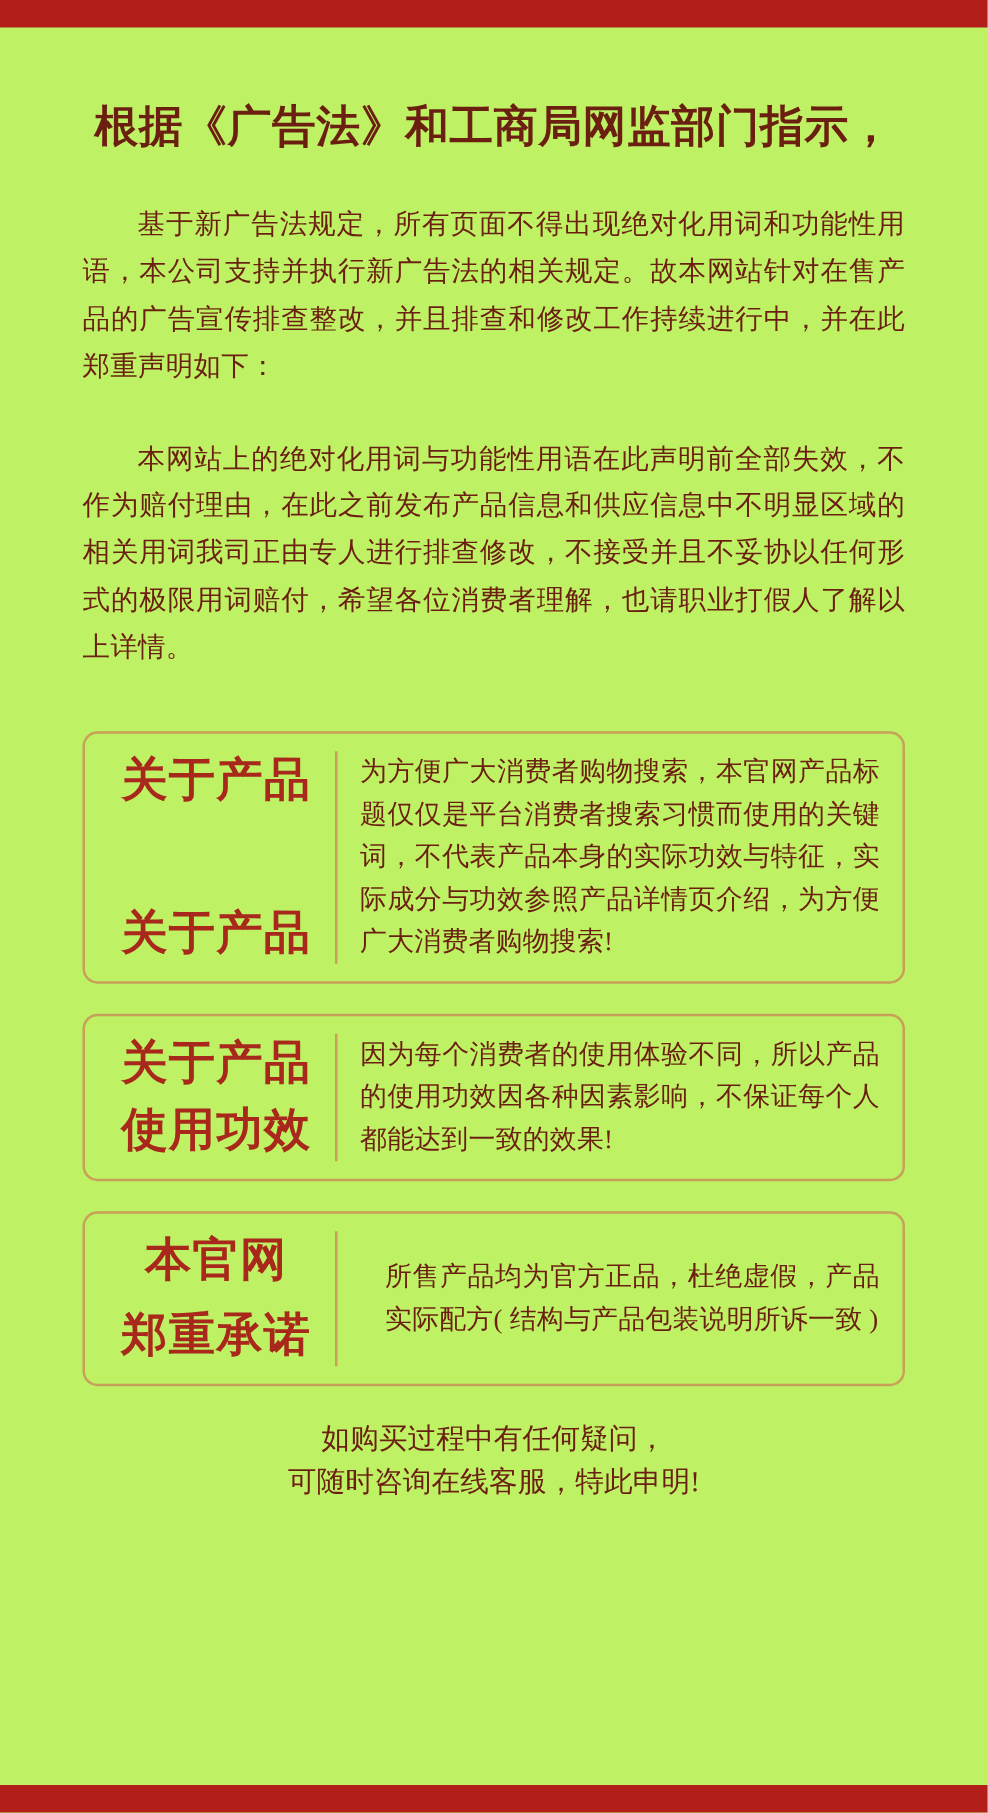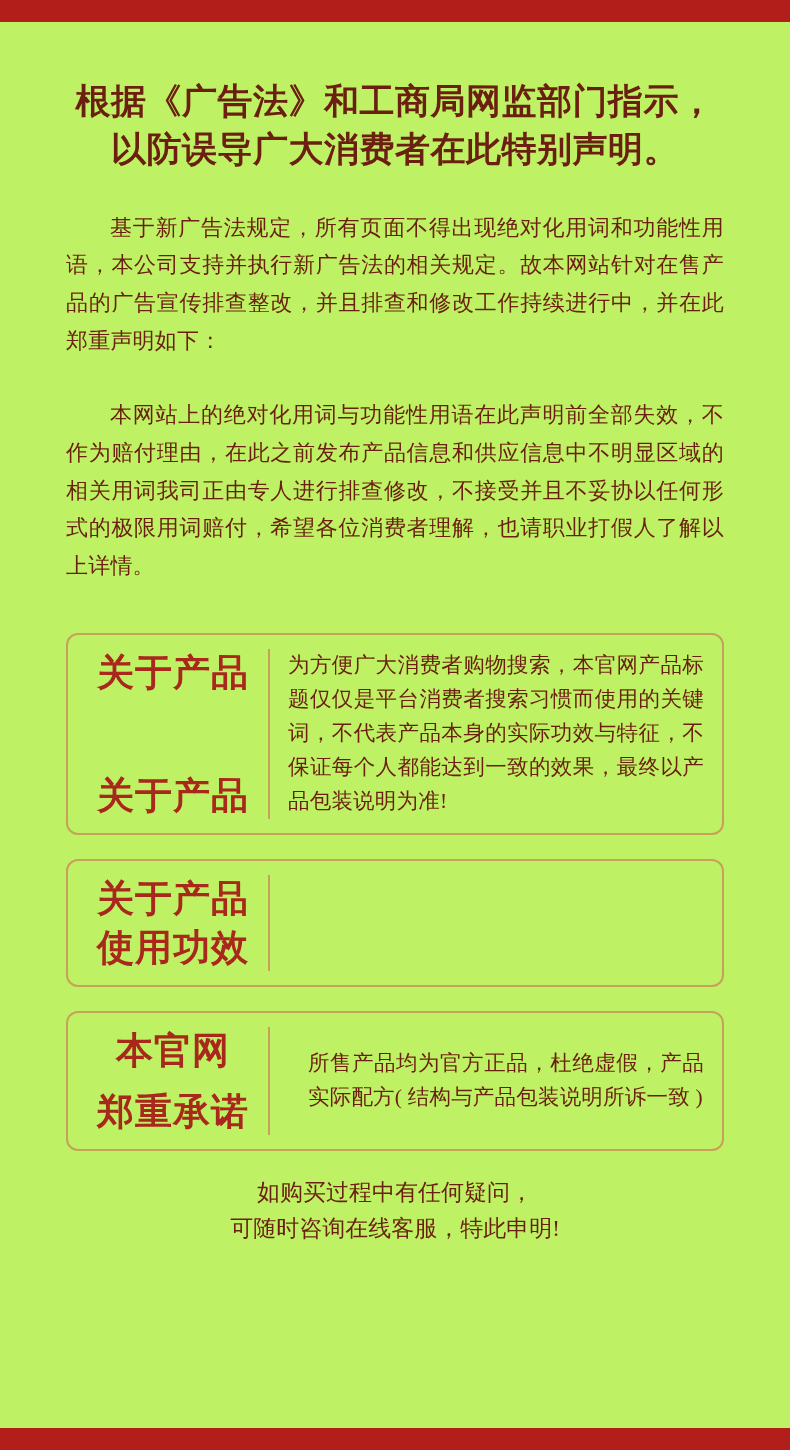--- a/index.html
+++ b/index.html
@@ -129,42 +129,42 @@
 <body>
 
 <div class="page">
 
   <div class="bar-top"></div>
 
   <div class="content">
 
     <div class="headline">
       <span class="l1">根据《广告法》和工商局网监部门指示，</span>
-      <span class="l2">以防误导广大消费者在此特别声明。</span>
     </div>
 
     <p class="para first">基于新广告法规定，所有页面不得出现绝对化用词和功能性用语，本公司支持并执行新广告法的相关规定。故本网站针对在售产品的广告宣传排查整改，并且排查和修改工作持续进行中，并在此郑重声明如下：</p>
 
     <p class="para second">本网站上的绝对化用词与功能性用语在此声明前全部失效，不作为赔付理由，在此之前发布产品信息和供应信息中不明显区域的相关用词我司正由专人进行排查修改，不接受并且不妥协以任何形式的极限用词赔付，希望各位消费者理解，也请职业打假人了解以上详情。</p>
 
     <div class="cards">
 
       <div class="card c1">
         <div class="card-title">
           <span>关于产品</span>
           <span>关于产品</span>
         </div>
-        <div class="card-body">为方便广大消费者购物搜索，本官网产品标题仅仅是平台消费者搜索习惯而使用的关键词，不代表产品本身的实际功效与特征，不保证每个人都能达到一致的效果，最终以产品包装说明为准!</div>
+        <div class="card-body">为方便广大消费者购物搜索，本官网产品标题仅仅是平台消费者搜索习惯而使用的关键词，不代表产品本身的实际功效与特征，实际成分与功效参照产品详情页介绍，为方便广大消费者购物搜索!</div>
       </div>
 
       <div class="card c2">
         <div class="card-title">
           <span>关于产品</span>
           <span>使用功效</span>
         </div>
+        <div class="card-body">因为每个消费者的使用体验不同，所以产品的使用功效因各种因素影响，不保证每个人都能达到一致的效果!</div>
       </div>
 
       <div class="card c3">
         <div class="card-title">
           <span>本官网</span>
           <span>郑重承诺</span>
         </div>
         <div class="card-body">所售产品均为官方正品，杜绝虚假，产品实际配方( 结构与产品包装说明所诉一致 )</div>
       </div>
 

